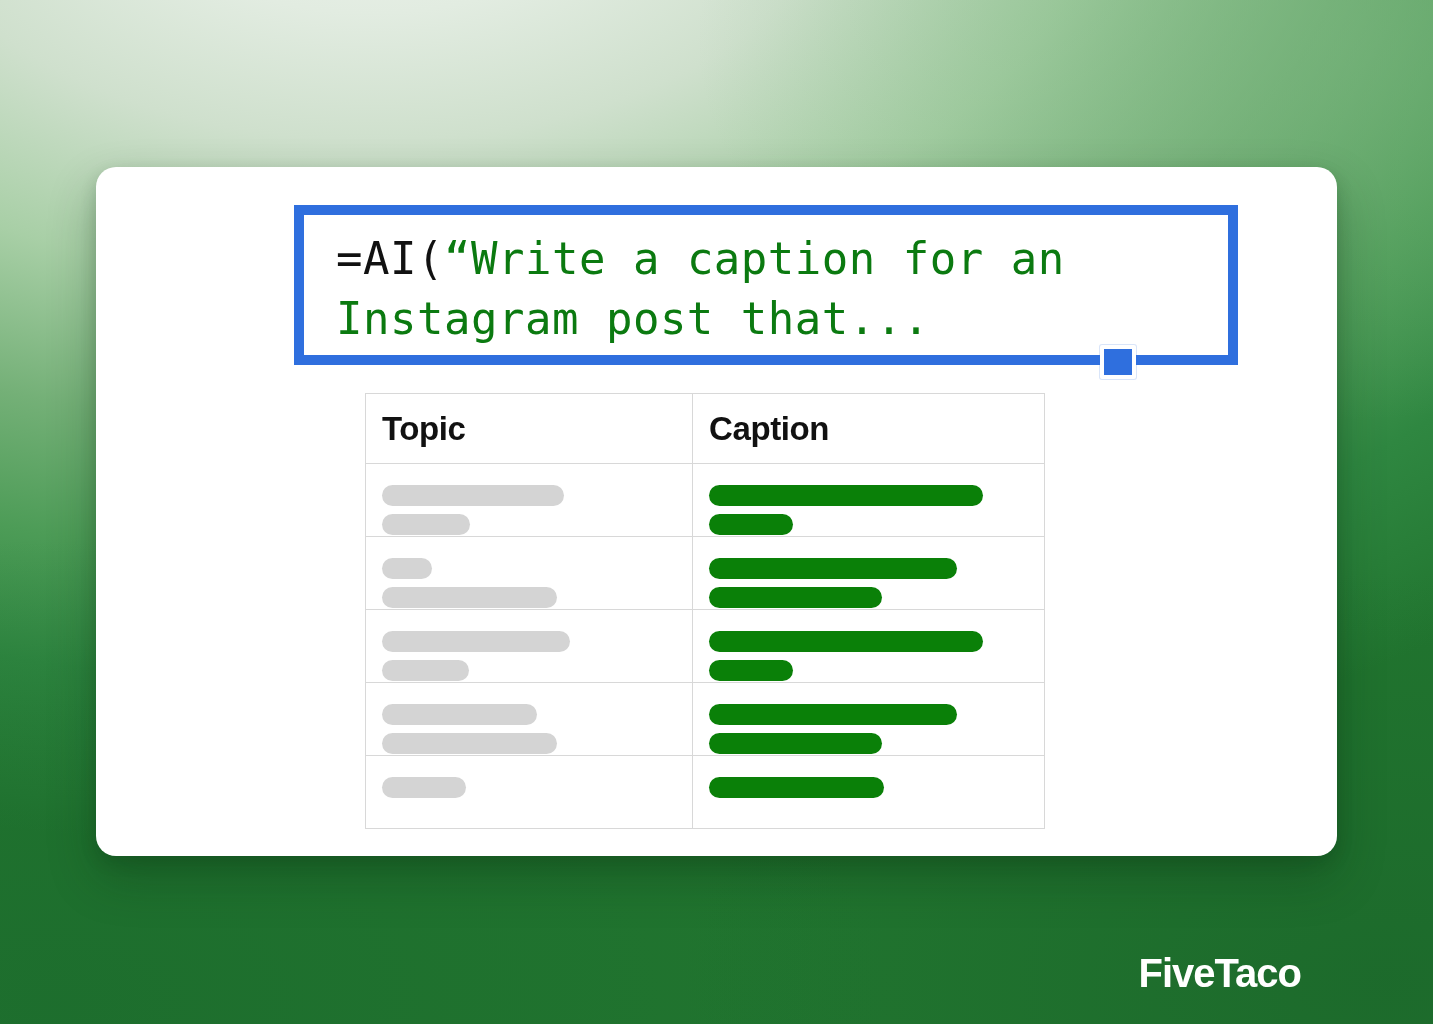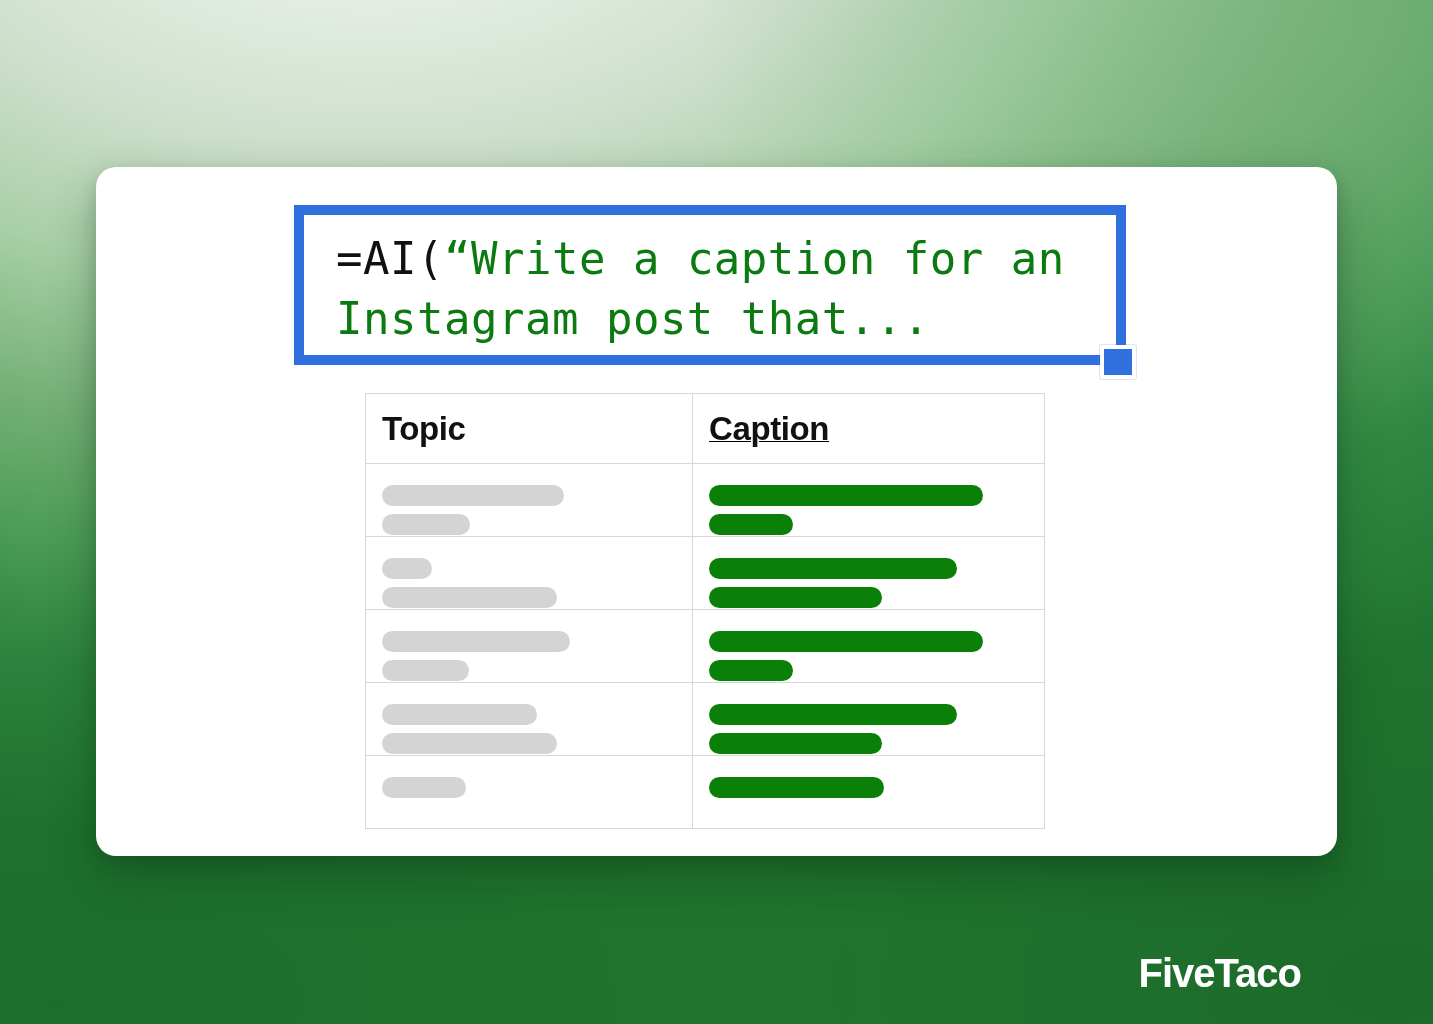--- a/index.html
+++ b/index.html
@@ -47,21 +47,21 @@
     width:1241px; height:689px;
     background:#ffffff;
     border-radius:20px;
     box-shadow:0 22px 48px rgba(10,48,18,0.30), 0 6px 16px rgba(10,48,18,0.18);
   }
 
   
   #formula-cell {
     position:absolute;
     left:198px; top:38px;
-    width:832px; height:160px;
+    width:944px; height:160px;
     background:#ffffff;
     border:10px solid #2f6fde;
   }
   #formula-text {
     position:absolute;
     left:32px; top:14px;
     right:12px;
     font-family:"DejaVu Sans Mono", monospace;
     font-size:44px;
     line-height:60px;
@@ -96,21 +96,21 @@
     padding:0;
     vertical-align:top;
   }
   #results-table th {
     height:70px;
     text-align:left;
     padding:0 0 0 16px;
     vertical-align:middle;
   }
   .col-topic   { width:327px; }
-  .col-caption { width:352px;text-decoration:underline; }
+  .col-caption { width:352px; }
   .th-label {
     font-family:"Liberation Sans", sans-serif;
     font-size:33px;
     font-weight:bold;
     color:#111111;
     letter-spacing:-0.4px;
     margin-top:44px;
   }
   #results-table td { height:73px; }
 

